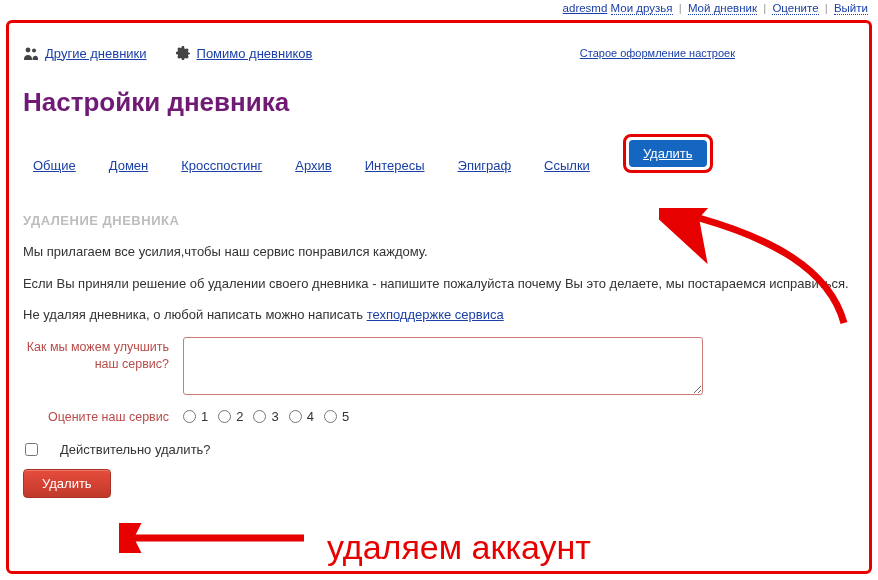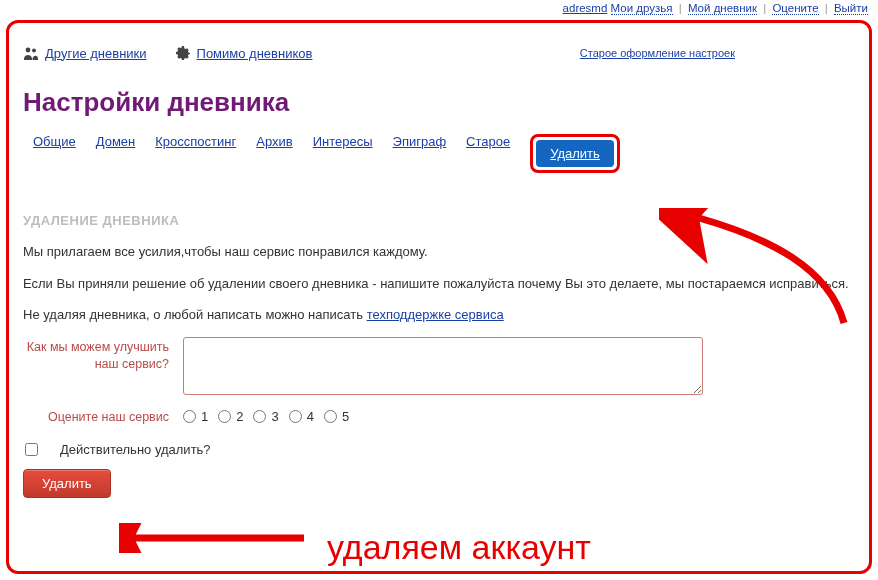--- a/index.html
+++ b/index.html
@@ -10,21 +10,21 @@
     background: #fff;
     width: 878px;
     height: 580px;
     position: relative;
     overflow: hidden;
   }
   .outer-border {
     position: absolute;
     top: 20px; left: 6px; right: 6px; bottom: 6px;
     border: 3px solid #e60000;
-    border-radius: 12px;
+    border-radius: 6px;
     padding: 0;
     overflow: hidden;
   }
   .topbar {
     position: absolute;
     top: 2px; right: 10px;
     font-size: 11.5px;
   }
   .topbar a { color: #1a3fa6; text-decoration: none; }
   .topbar a.dotted { border-bottom: 1px dotted #1a3fa6; }
@@ -54,22 +54,22 @@
   .icon-people svg, .icon-gear svg { width: 16px; height: 16px; fill: #444; }
   .navrow a.oldstyle { color: #1a3fa6; text-decoration: underline; font-size: 11px; margin-right: 120px; }
   h1.page-title {
     font-size: 26px;
     font-weight: bold;
     color: #701a75;
     margin-bottom: 16px;
   }
   .tabs {
     display: flex;
-    align-items: flex-start;
-    gap: 20px;
+    align-items: flex-end;
+    gap: 33px;
     margin-bottom: 40px;
     padding-left: 10px;
   }
   .tabs a {
     color: #1a3fa6;
     text-decoration: underline;
     font-size: 13px;
   }
   .tab-active-wrap {
     border: 3px solid #e60000;
@@ -198,21 +198,21 @@
 
     <h1 class="page-title">Настройки дневника</h1>
 
     <div class="tabs">
       <a href="#">Общие</a>
       <a href="#">Домен</a>
       <a href="#">Кросспостинг</a>
       <a href="#">Архив</a>
       <a href="#">Интересы</a>
       <a href="#">Эпиграф</a>
-      <a href="#">Старое</a>
+      <a href="#">Ссылки</a>
       <span class="tab-active-wrap">
         <a href="#" class="tab-active">Удалить</a>
       </span>
     </div>
 
     <h3 class="section-title">УДАЛЕНИЕ ДНЕВНИКА</h3>
     <p class="body-text">Мы прилагаем все усилия,чтобы наш сервис понравился каждому.</p>
     <p class="body-text">Если Вы приняли решение об удалении своего дневника - напишите пожалуйста почему Вы это делаете, мы постараемся исправиться.</p>
     <p class="body-text">
       <span>Не удаляя дневника, о любой написать можно написать </span>

